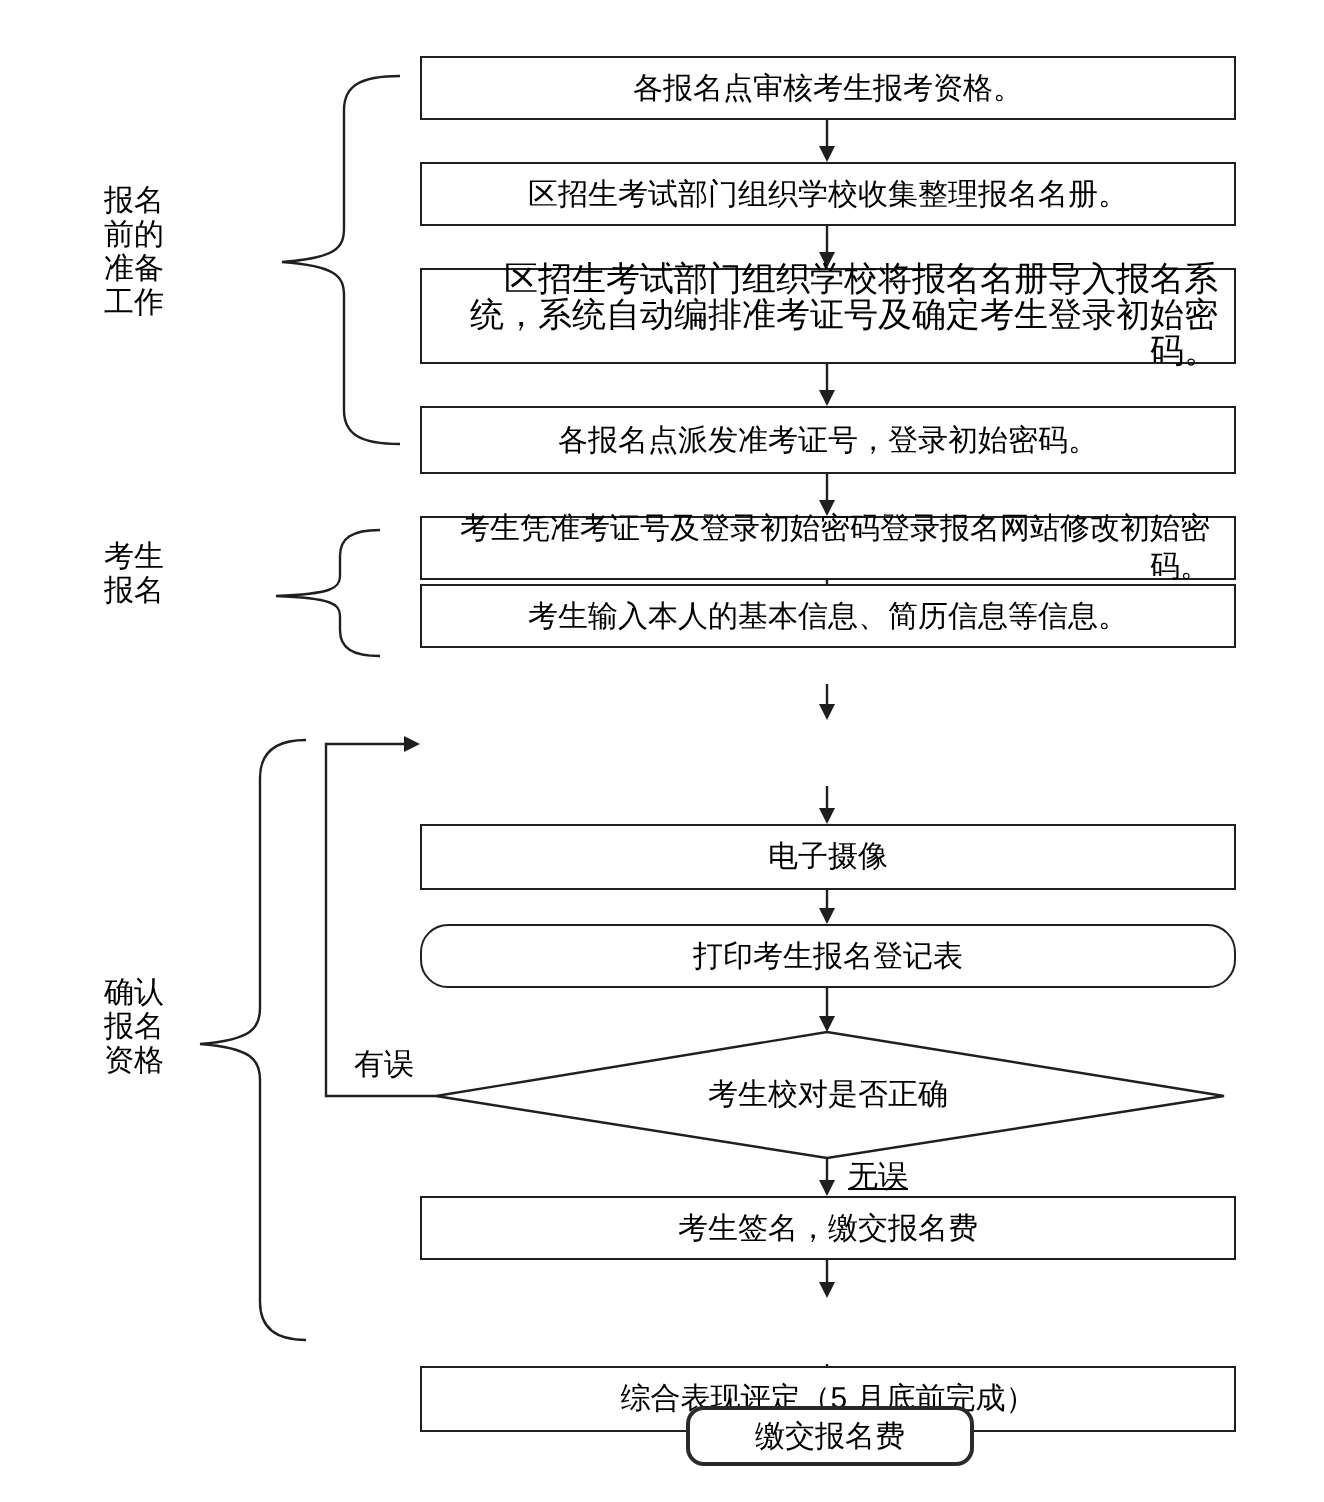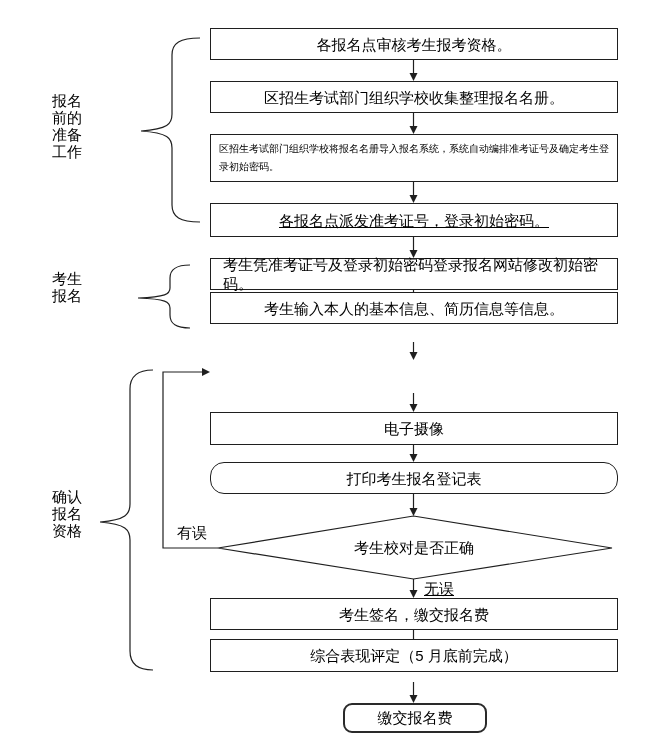--- a/index.html
+++ b/index.html
@@ -5,23 +5,23 @@
   html,body{margin:0;padding:0;background:#ffffff;}
   .canvas{
     position:relative;width:662px;height:751px;background:#ffffff;
     font-family:"Liberation Sans",sans-serif;color:#000000;overflow:hidden;
   }
   .layer{position:absolute;left:0;top:0;width:662px;height:751px;}
   .node{
     position:absolute;left:210px;width:408px;box-sizing:border-box;
     border:1px solid #1f1f1f;background:#ffffff;
     display:flex;align-items:center;justify-content:center;
-    text-align:left;font-size:15px;line-height:19px;padding:0 12px;
+    text-align:right;font-size:15px;line-height:19px;padding:0 12px;
   }
-  .node.small-font{font-size:10px;line-height:18px;padding:15px 8px;}
+  .node.small-font{font-size:17px;line-height:18px;padding:15px 8px;}
   .group-label{
     position:absolute;left:52px;width:40px;font-size:15px;line-height:17px;
     white-space:pre-line;text-align:left;
   }
   .edge-label{position:absolute;font-size:15px;line-height:17px;}
   .decision-text{
     position:absolute;left:284px;top:539px;width:260px;text-align:center;
     font-size:15px;line-height:17px;
   }
   .terminal{
@@ -84,27 +84,27 @@
 工作</div>
   <div class="group-label" style="top:270px;">考生
 报名</div>
   <div class="group-label" style="top:488px;">确认
 报名
 资格</div>
 
   <div class="node" style="top:28px;height:32px;">各报名点审核考生报考资格。</div>
   <div class="node" style="top:81px;height:32px;">区招生考试部门组织学校收集整理报名名册。</div>
   <div class="node small-font" style="top:134px;height:48px;">区招生考试部门组织学校将报名名册导入报名系统，系统自动编排准考证号及确定考生登录初始密码。</div>
-  <div class="node" style="top:203px;height:34px;text-decoration:underline;">各报名点派发准考证号，登录初始密码。</div>
+  <div class="node" style="top:203px;height:34px;">各报名点派发准考证号，登录初始密码。</div>
   <div class="node" style="top:258px;height:32px;">考生凭准考证号及登录初始密码登录报名网站修改初始密码。</div>
   <div class="node" style="top:292px;height:32px;">考生输入本人的基本信息、简历信息等信息。</div>
   <div class="node" style="top:412px;height:33px;">电子摄像</div>
   <div class="node" style="top:462px;height:32px;border-radius:14px;">打印考生报名登记表</div>
   <div class="node" style="top:598px;height:32px;">考生签名，缴交报名费</div>
-  <div class="node" style="top:639px;height:33px;">综合表现评定（5 月底前完成）</div>
+  <div class="node" style="top:683px;height:33px;">综合表现评定（5 月底前完成）</div>
 
   <div class="decision-text">考生校对是否正确</div>
 
   <div class="edge-label" style="left:177px;top:524px;">有误</div>
   <div class="edge-label" style="left:424px;top:580px;text-decoration:underline;">无误</div>
 
   <div class="terminal">缴交报名费</div>
 
 </div>
 

